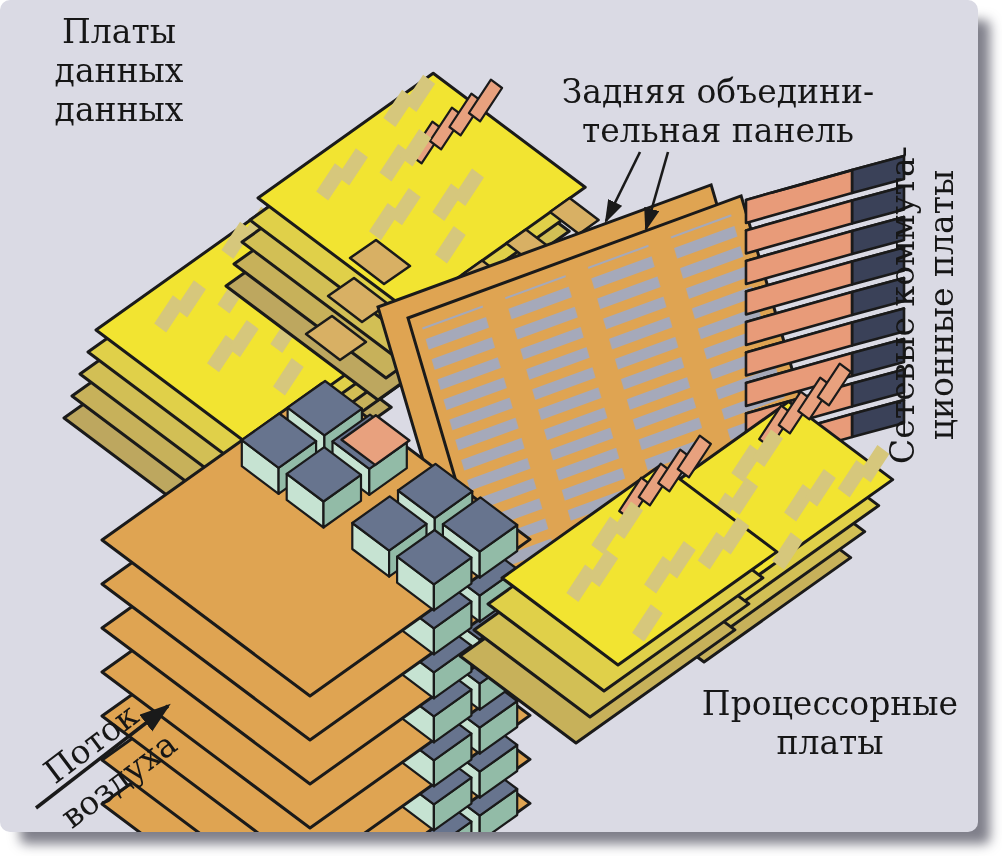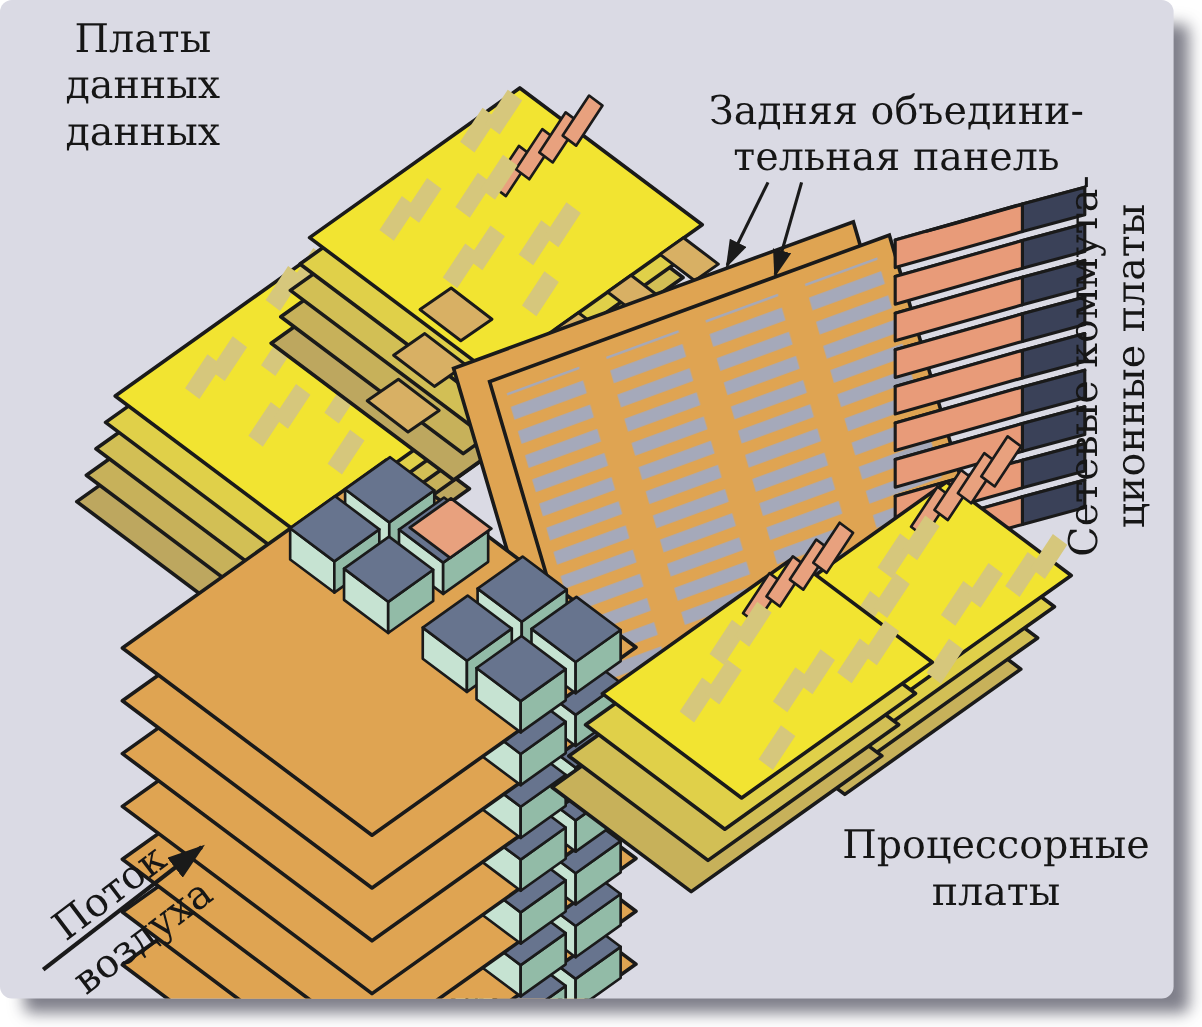--- a/index.html
+++ b/index.html
@@ -354,21 +354,21 @@
         </g>
       </g>
     </svg>
 
   <div class="label" style="left:10px;top:12px;width:218px;">
     <span>Платы</span>
     <span>данных</span>
     <span>данных</span>
   </div>
 
-  <div class="label" style="left:561px;top:72px;width:372px;">
+  <div class="label" style="left:532px;top:72px;width:372px;">
     <span>Задняя объедини-</span>
     <span>тельная панель</span>
   </div>
 
   <div class="label label-network" style="left:742px;top:266px;width:360px;height:78px;">
     <span>Сетевые коммута-</span>
     <span>ционные платы</span>
   </div>
 
   <div class="label" style="left:650px;top:684px;width:360px;">

